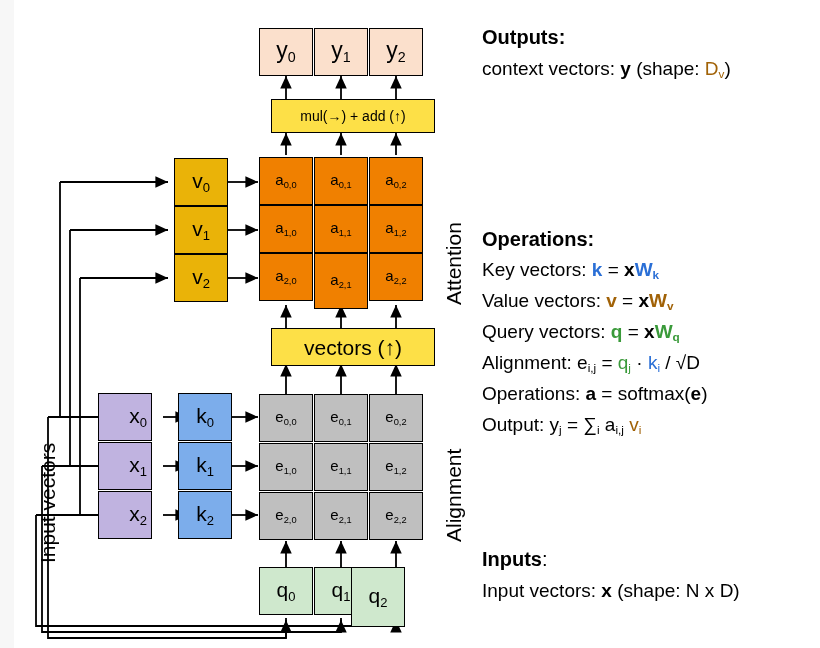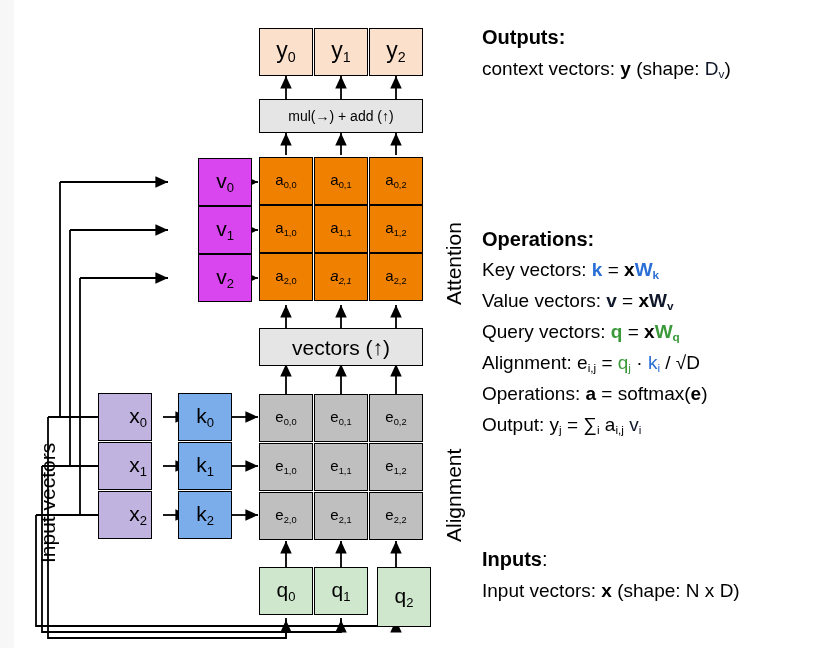--- a/index.html
+++ b/index.html
@@ -31,27 +31,27 @@
     position: absolute;
     box-sizing: border-box;
     border: 1.5px solid #000;
     display: flex;
     align-items: center;
     justify-content: center;
     font-family: "Liberation Sans", sans-serif;
     line-height: 1;
   }
   .y-box   { background: #fbe0cc; }
-  .v-box   { background: #d946ef; margin-left: 24px; }
+  .v-box   { background: #eab308; }
   .a-box   { background: #f08000; }
   .e-box   { background: #bfbfbf; }
   .x-box   { background: #c0b3e0; padding-left: 26px; }
   .k-box   { background: #7cadeb; }
   .q-box   { background: #cfe8cd; }
-  .op-box  { background: #e5e5e5; }
+  .op-box  { background: #fde047; margin-left: 12px; }
 
   .lbl-big { font-size: 23px; }
   .lbl-mid { font-size: 21px; }
   .lbl-sm  { font-size: 15px; }
   .lbl-op  { font-size: 14px; }
   .lbl-softmax { font-size: 21px; }
 
   .sub { font-size: 0.62em; vertical-align: -0.28em; }
 
   .vlabel {
@@ -65,21 +65,21 @@
   }
 
   .text-block {
     position: absolute;
     font-size: 19px;
     color: #000;
     white-space: nowrap;
   }
   .bold { font-weight: bold; }
   .c-blue { color: #2a6fd6; }
-  .c-orange { color: #0f172a; }
+  .c-orange { color: #a16207; }
   .c-green { color: #3a9a3a; }
   svg.arrows {
     position: absolute;
     left: 0; top: 0;
     width: 820px; height: 648px;
     pointer-events: none;
   }
 </style>
 </head>
 <body>
@@ -191,21 +191,21 @@
   <div class="box a-box lbl-sm" style="left:314px; top:205px; width:54px; height:48px;">
     <span><span>a</span><span class="sub">1,1</span></span>
   </div>
   <div class="box a-box lbl-sm" style="left:369px; top:205px; width:54px; height:48px;">
     <span><span>a</span><span class="sub">1,2</span></span>
   </div>
 
   <div class="box a-box lbl-sm" style="left:259px; top:253px; width:54px; height:48px;">
     <span><span>a</span><span class="sub">2,0</span></span>
   </div>
-  <div class="box a-box lbl-sm" style="left:314px; top:253px; width:54px; height:48px;font-style:italic;">
+  <div class="box a-box lbl-sm" style="left:314px; top:253px; width:54px; height:56px;">
     <span><span>a</span><span class="sub">2,1</span></span>
   </div>
   <div class="box a-box lbl-sm" style="left:369px; top:253px; width:54px; height:48px;">
     <span><span>a</span><span class="sub">2,2</span></span>
   </div>
 
   <div class="box op-box lbl-softmax" style="left:259px; top:328px; width:164px; height:38px;">
     <span>vectors (↑)</span>
   </div>
 
@@ -258,21 +258,21 @@
   <div class="box e-box lbl-sm" style="left:369px; top:492px; width:54px; height:48px;">
     <span><span>e</span><span class="sub">2,2</span></span>
   </div>
 
   <div class="box q-box lbl-mid" style="left:259px; top:567px; width:54px; height:48px;">
     <span><span>q</span><span class="sub">0</span></span>
   </div>
   <div class="box q-box lbl-mid" style="left:314px; top:567px; width:54px; height:48px;">
     <span><span>q</span><span class="sub">1</span></span>
   </div>
-  <div class="box q-box lbl-mid" style="left:377px; top:567px; width:54px; height:60px;">
+  <div class="box q-box lbl-mid" style="left:351px; top:567px; width:54px; height:60px;">
     <span><span>q</span><span class="sub">2</span></span>
   </div>
 
   <div class="vlabel rot" style="left:36px; top:563px;">
     <span>Input vectors</span>
   </div>
   <div class="vlabel rot" style="left:442px; top:305px;">
     <span>Attention</span>
   </div>
   <div class="vlabel rot" style="left:442px; top:542px;">

